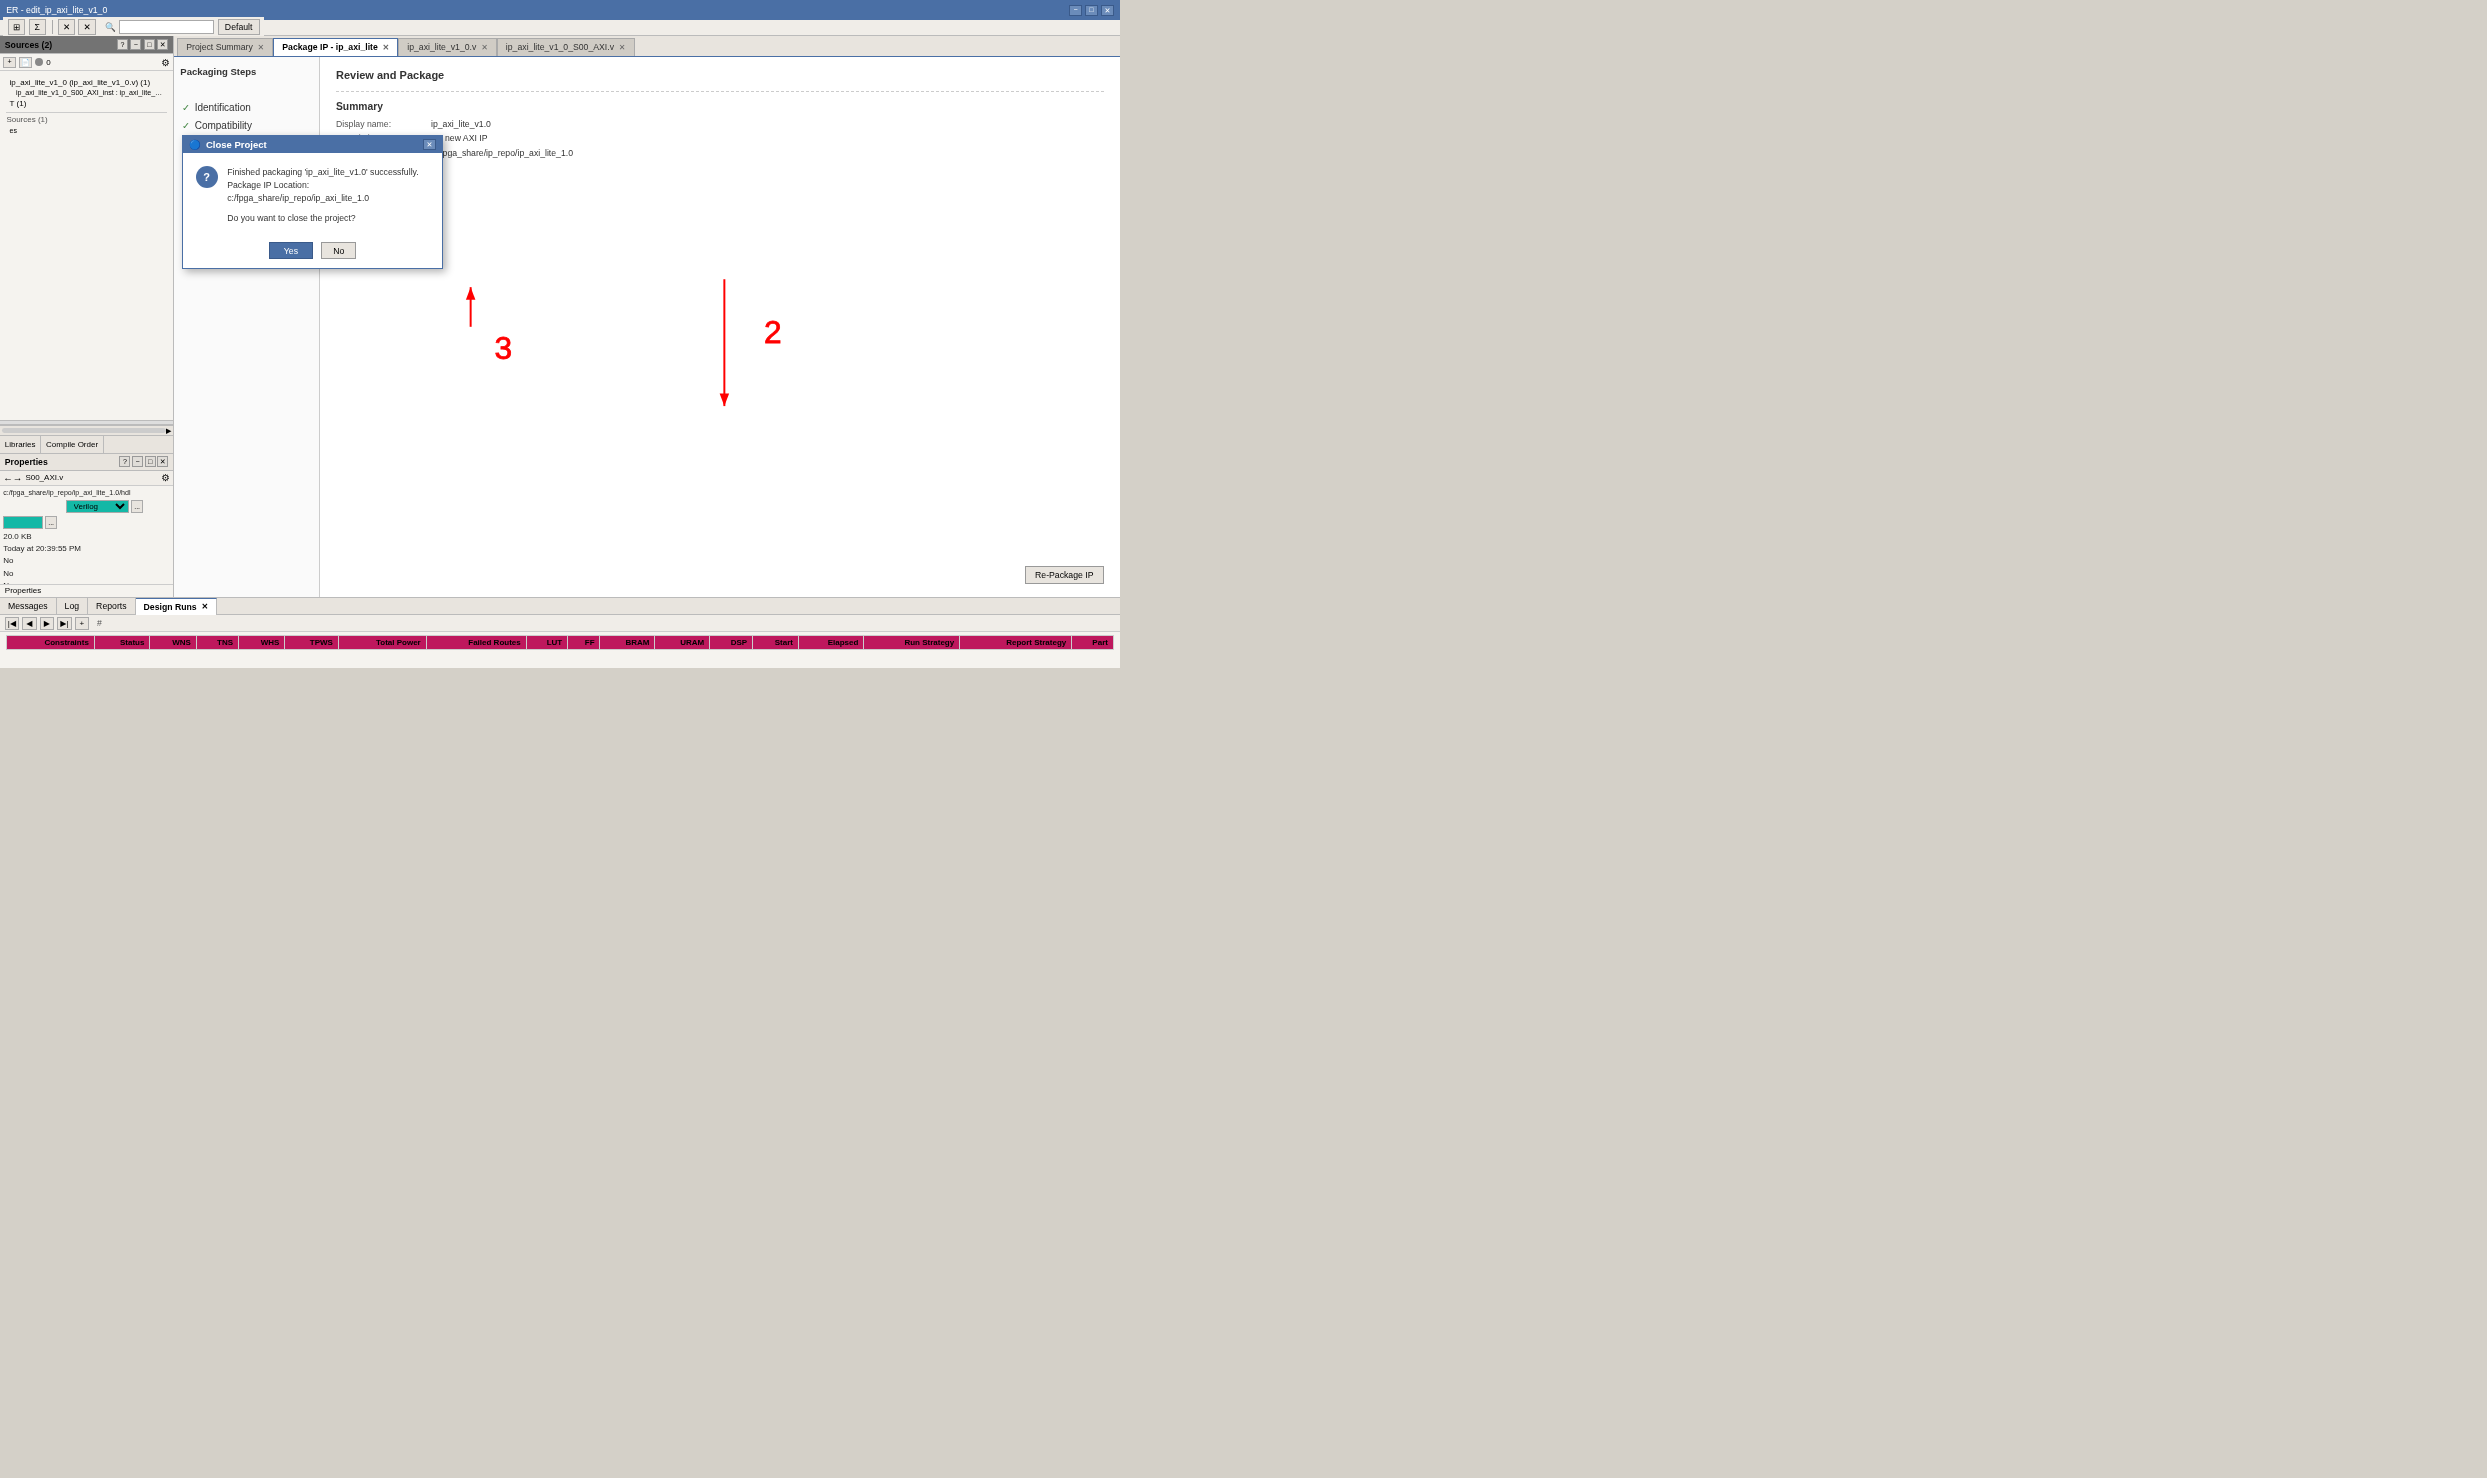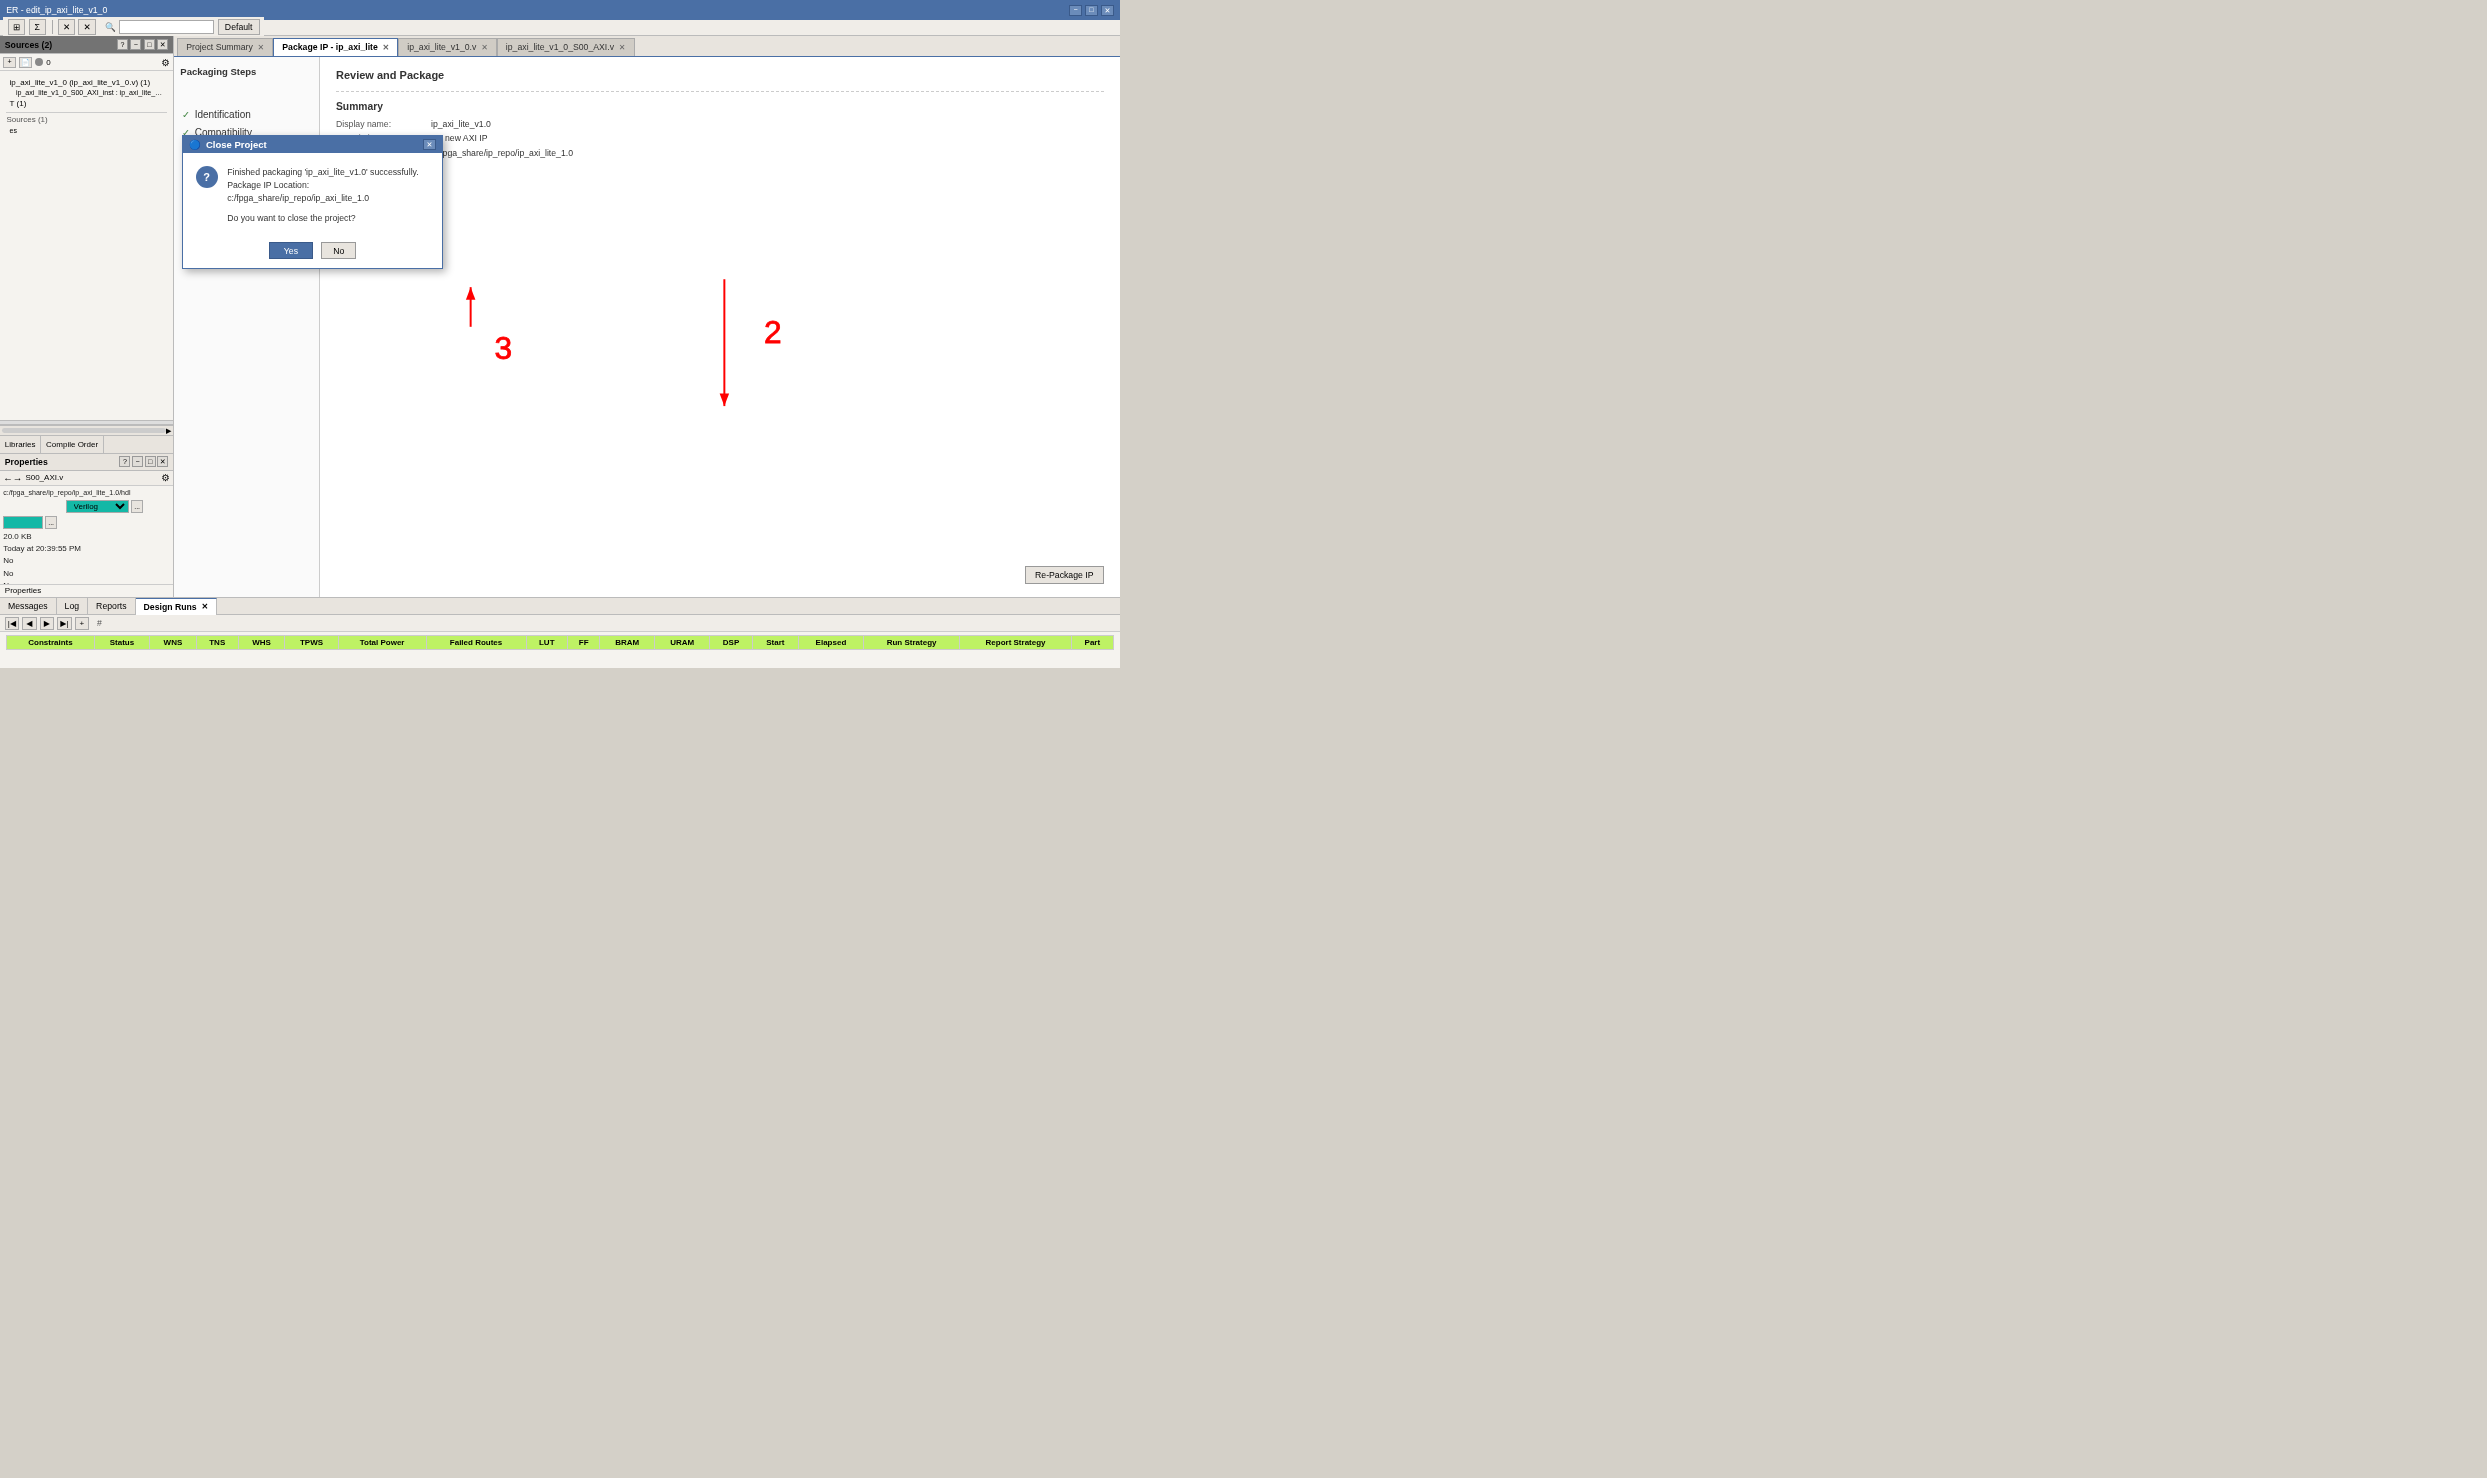--- a/index.html
+++ b/index.html
@@ -177,21 +177,21 @@
 
     .packaging-steps {
       width: 146px;
       border-right: 0.8px solid #ccc;
       padding: 9.5px 6.3px;
       background: #fafafa;
     }
     .packaging-steps-title {
       font-size: 9.5px;
       font-weight: bold;
-      margin-bottom: 29px;
+      margin-bottom: 22px;
       color: #333;
     }
     .step-item {
       display: flex;
       align-items: center;
       gap: 4.8px;
       padding: 3.2px 1.6px;
       font-size: 8.7px;
       cursor: pointer;
       color: #333;
@@ -378,25 +378,25 @@
       flex: 1;
       overflow: auto;
       padding: 3.2px 6.3px;
     }
     .bottom-table {
       width: 100%;
       font-size: 8px;
       border-collapse: collapse;
     }
     .bottom-table th {
-      background: #bef264;
+      background: #be185d;
       border: 0.8px solid #ccc;
       padding: 1.6px 4.8px;
       font-weight: bold;
-      text-align: center;
+      text-align: right;
       white-space: nowrap;
     }
     .bottom-toolbar {
       display: flex;
       align-items: center;
       padding: 1.6px 4.8px;
       gap: 3.2px;
       background: #f0ede8;
       border-bottom: 0.8px solid #ccc;
     }

